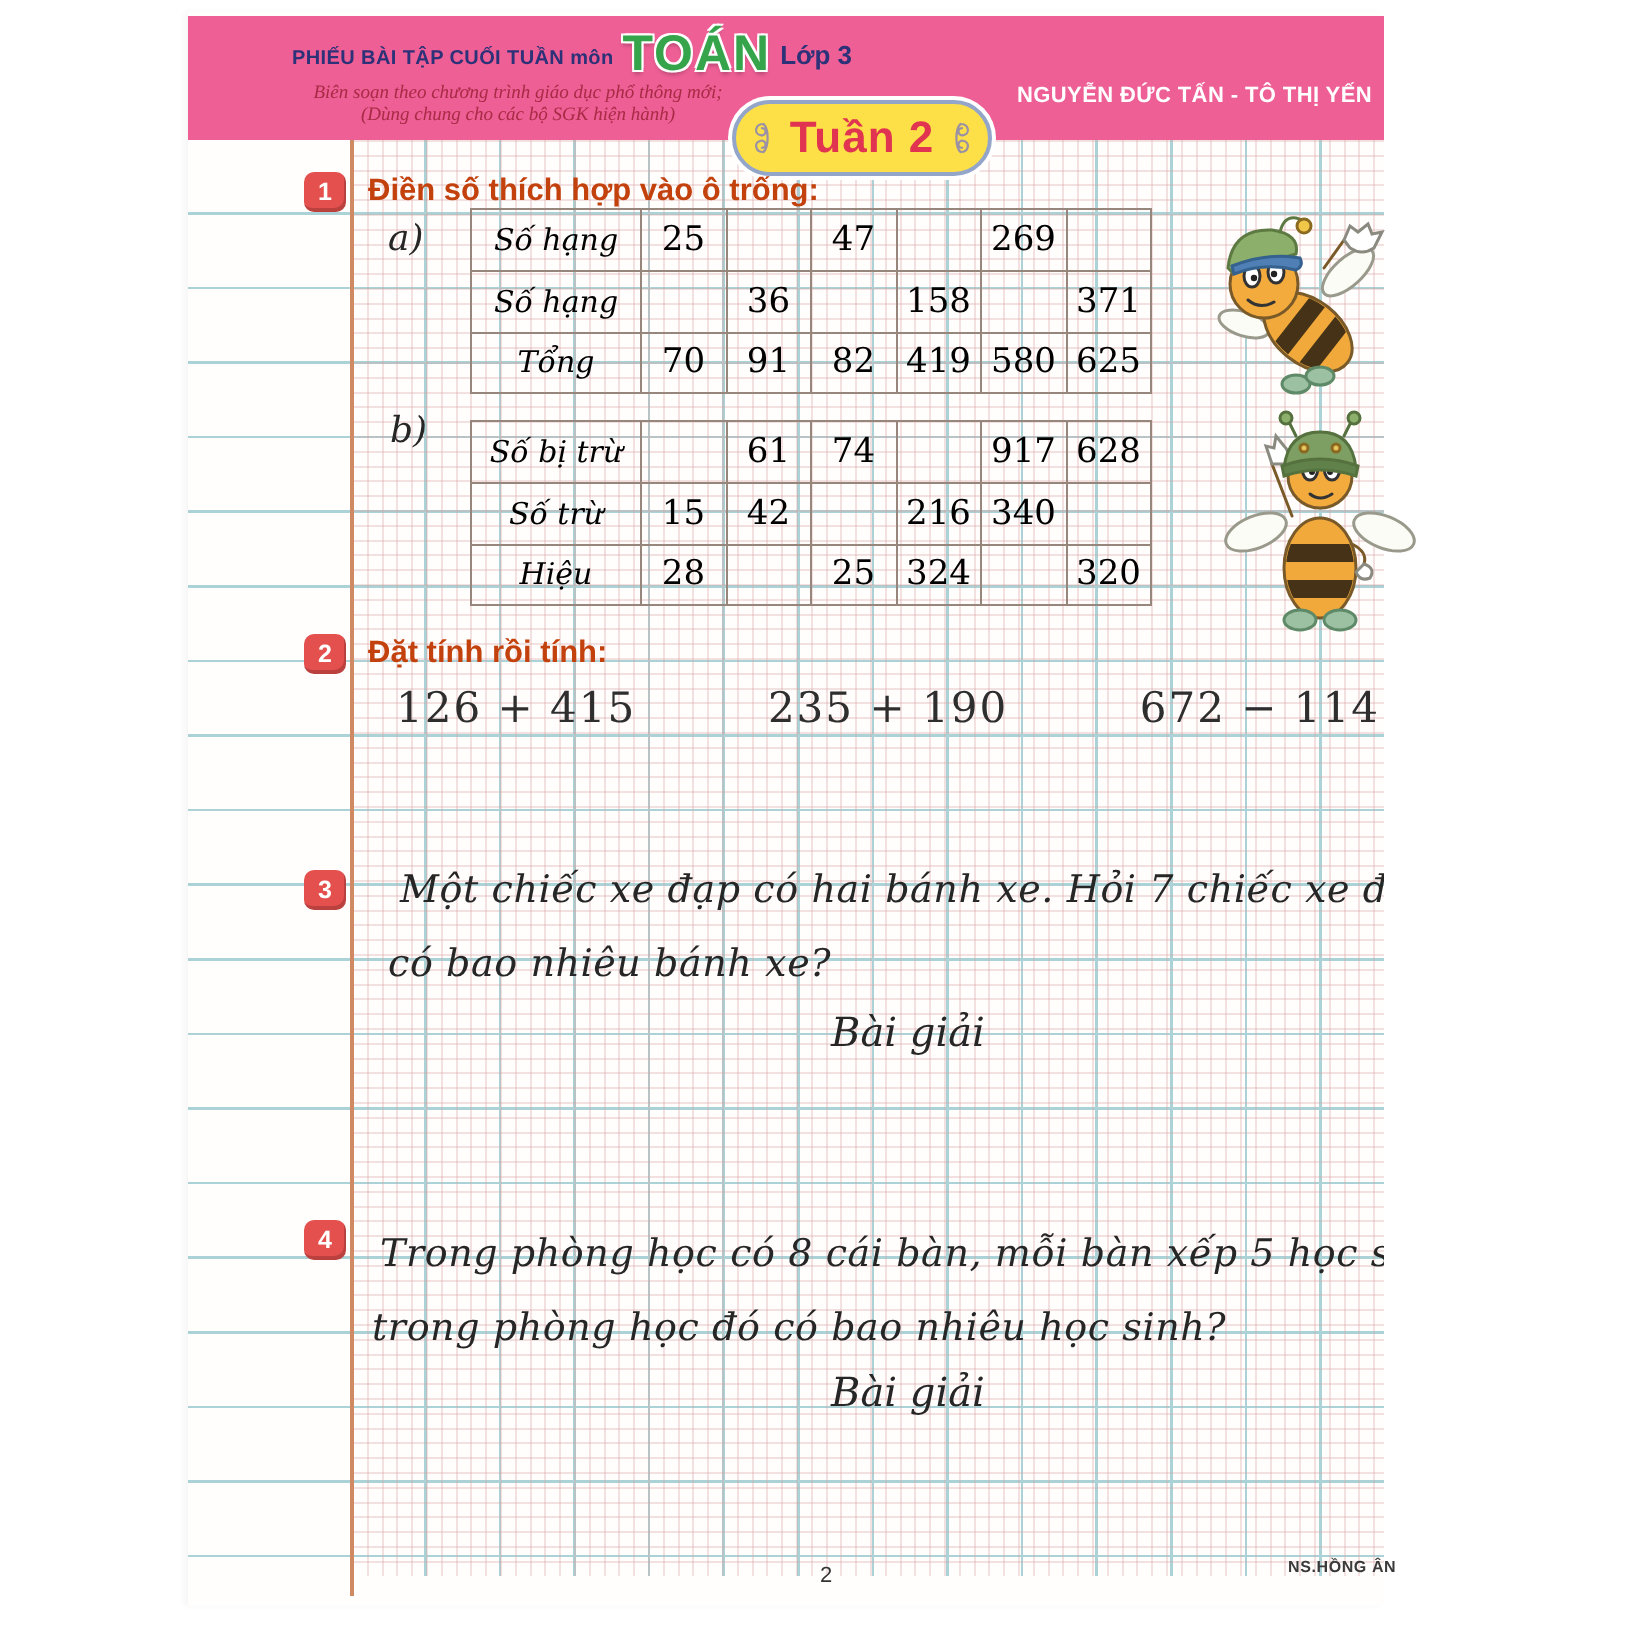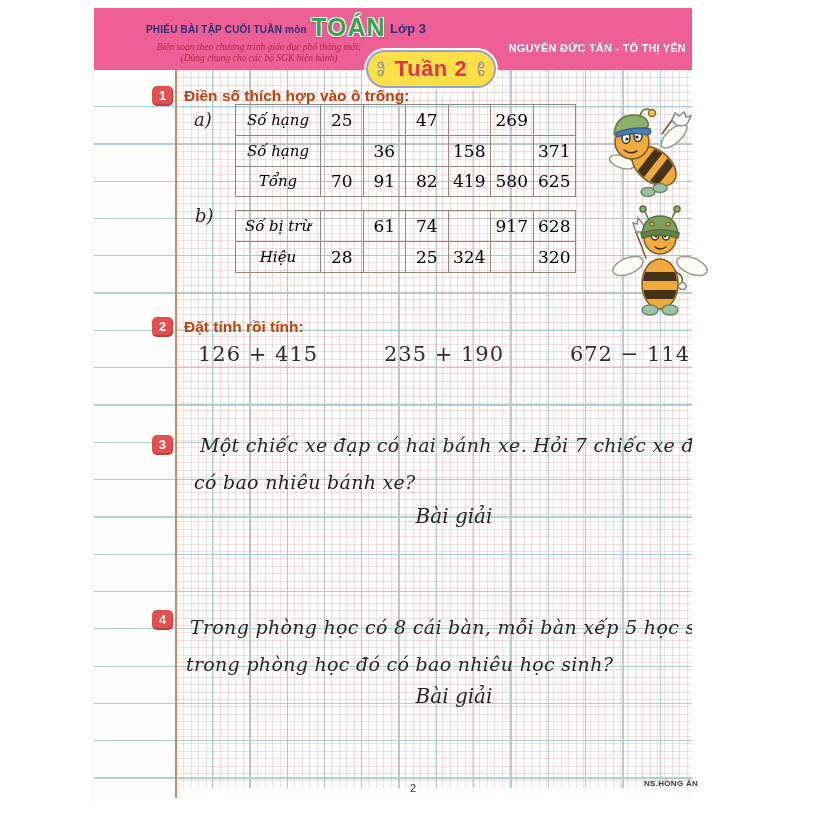--- a/index.html
+++ b/index.html
@@ -154,20 +154,29 @@
         </colgroup>
       <tbody>
           <tr>
         <td class="lbl">Số bị trừ</td>
         <td class="num"></td>
         <td class="num">61</td>
         <td class="num">74</td>
         <td class="num"></td>
         <td class="num">917</td>
         <td class="num">628</td>
+      </tr>
+      <tr>
+        <td class="lbl">Số trừ</td>
+        <td class="num">15</td>
+        <td class="num">42</td>
+        <td class="num"></td>
+        <td class="num">216</td>
+        <td class="num">340</td>
+        <td class="num"></td>
       </tr>
       <tr>
         <td class="lbl">Hiệu</td>
         <td class="num">28</td>
         <td class="num"></td>
         <td class="num">25</td>
         <td class="num">324</td>
         <td class="num"></td>
         <td class="num">320</td>
       </tr>

